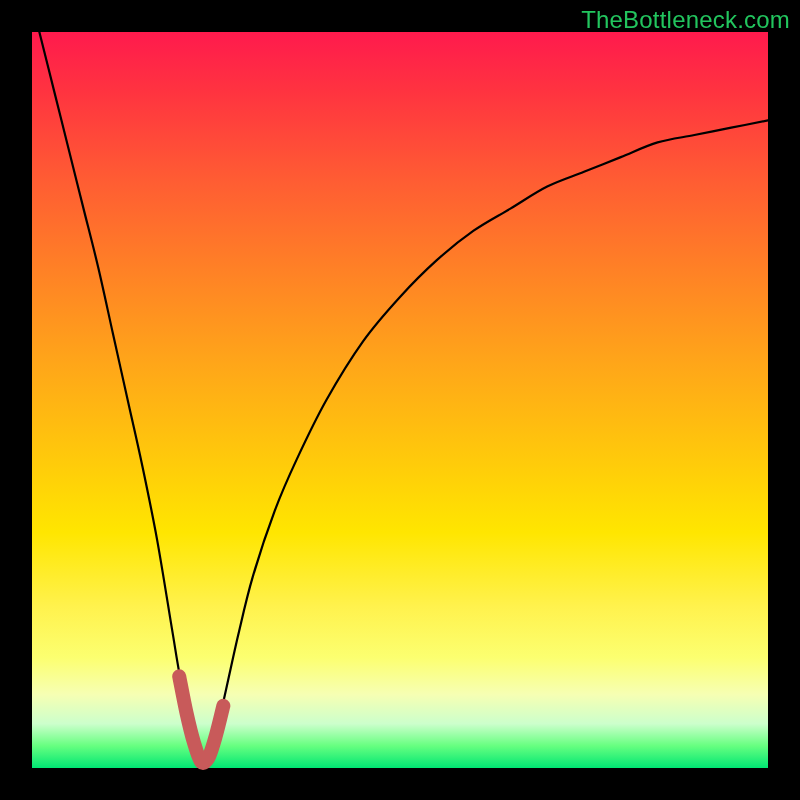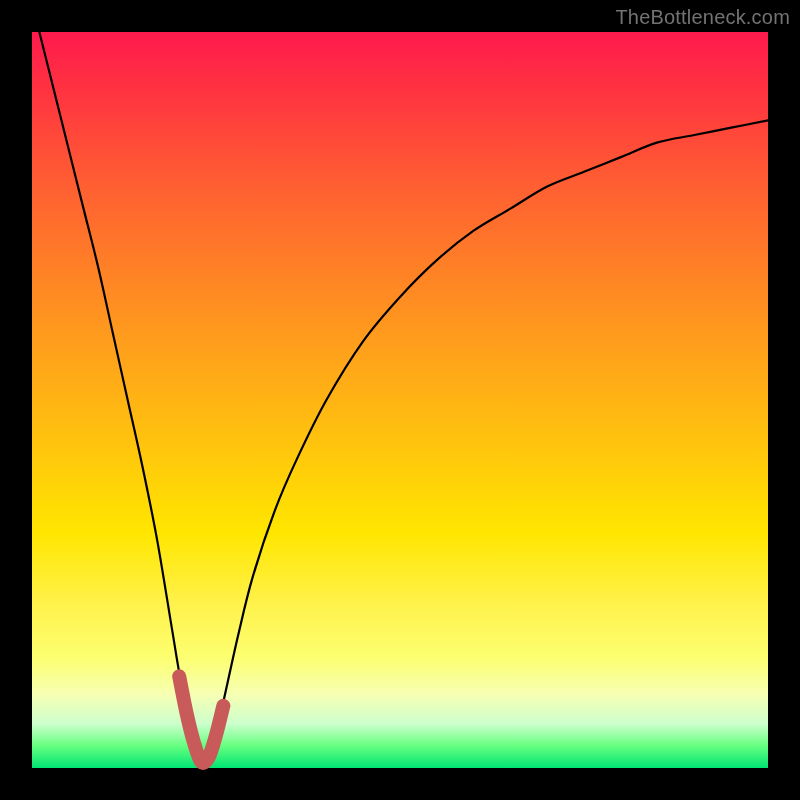--- a/index.html
+++ b/index.html
@@ -39,22 +39,22 @@
       #f6ffb3 90%,
       #ccffcc 94%,
       #66ff80 97%,
       #00e673 100%
     );
   }
   .watermark {
     position: absolute;
     top: 6px;
     right: 10px;
-    color: #737373;
-    font-size: 20px;
+    color: #22c55e;
+    font-size: 24px;
     font-weight: 500;
     letter-spacing: 0.2px;
     user-select: none;
     margin-left: 24px;
   }
   svg.curve {
     position: absolute;
     left: 0;
     top: 0;
     width: 736px;

